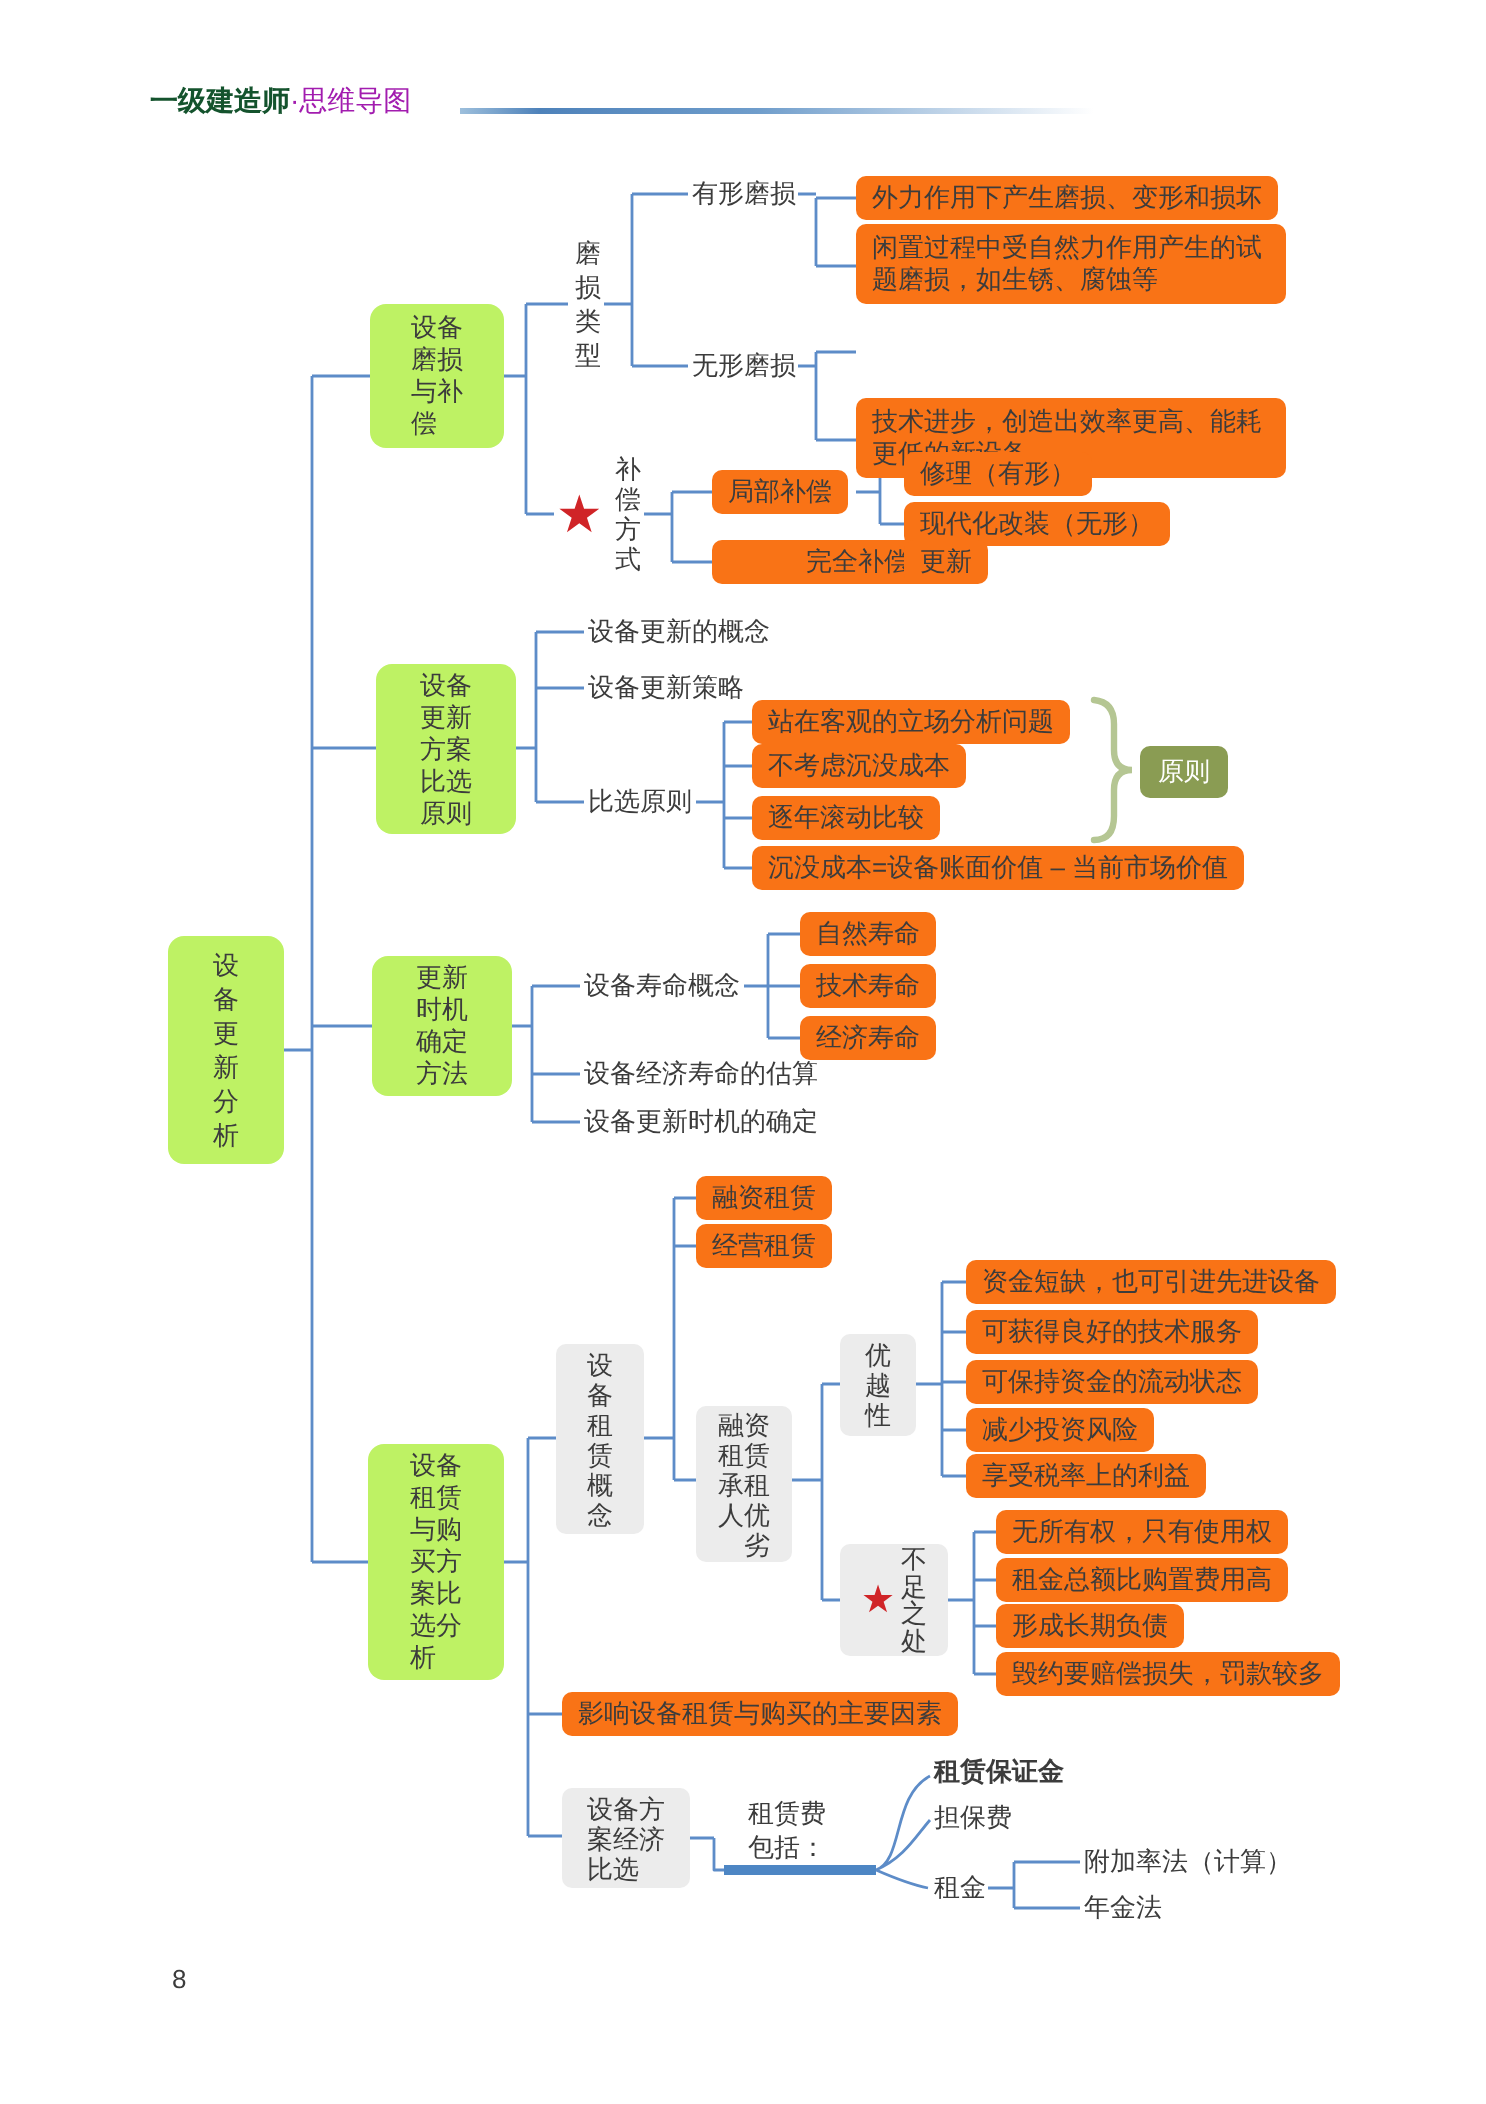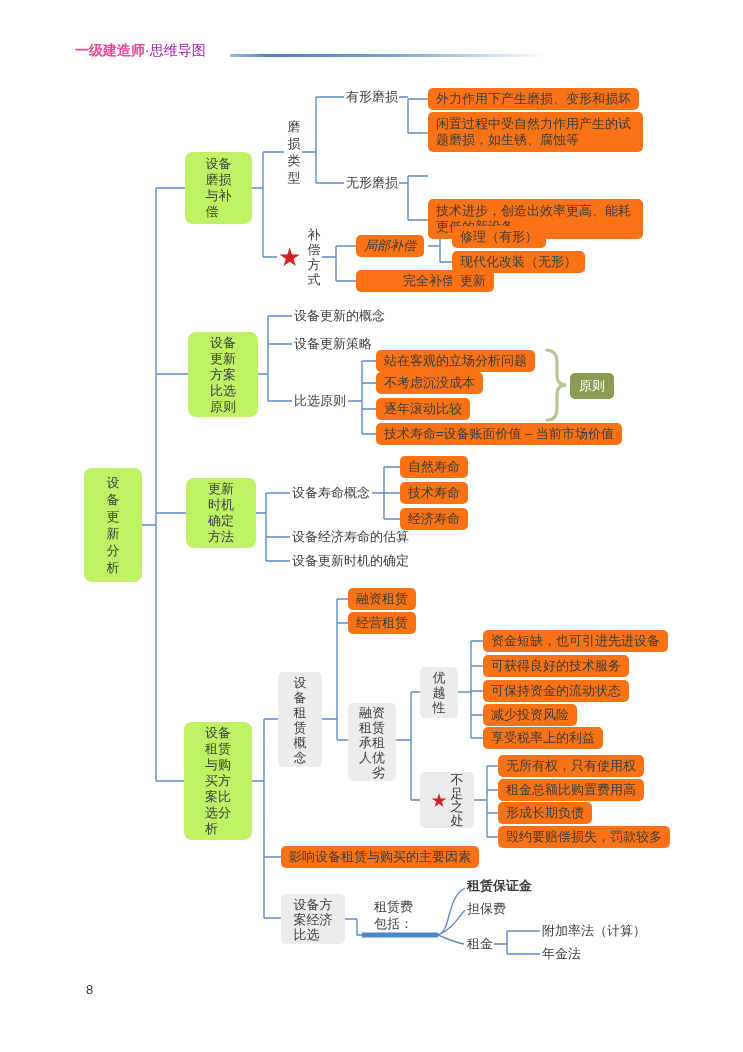--- a/index.html
+++ b/index.html
@@ -8,21 +8,21 @@
   svg.links{position:absolute;left:0;top:0;z-index:1;}
   .node{position:absolute;z-index:2;font-size:13px;line-height:16px;white-space:pre-line;}
   .blue-box{background:#bef264;border-radius:8px;display:flex;align-items:center;justify-content:center;text-align:left;}
   .gray-box{background:#f97316;border-radius:5px;padding:3px 8px;width:max-content;}
   .gray-vbox{background:#ececec;border-radius:5px;display:flex;align-items:center;justify-content:center;}
   .txt{width:max-content;}
   .txt-v{text-align:center;}
   .leaf-wide{width:199px;padding:4px 8px;}
   .star{color:#d02427;z-index:3;line-height:1;}
   .header{position:absolute;left:75px;top:42px;font-size:14px;z-index:2;}
-  .header .brand{font-weight:bold;color:#ec4899;}
+  .header .brand{font-weight:bold;color:#14532d;}
   .header .rest{color:#a21caf;}
   .header-line{position:absolute;left:230px;top:54px;width:330px;height:3px;z-index:2;
      background:linear-gradient(to right,#9dbfdc 0%,#4e82ba 12%,#6f9dcb 45%,rgba(255,255,255,0) 96%);}
   .pagenum{position:absolute;left:86px;top:982px;font-size:13px;color:#3c3c3c;z-index:2;}
   .olive-box{background:#8a9c53;color:#ffffff;border-radius:5px;display:flex;align-items:center;justify-content:center;}
 </style>
 </head>
 <body>
 
 <div class="page">
@@ -77,38 +77,38 @@
   <div class="node txt" style="left:346px;top:89px;">有形磨损</div>
   <div class="node gray-box" style="left:428px;top:88px;">外力作用下产生磨损、变形和损坏</div>
   <div class="node gray-box leaf-wide" style="left:428px;top:112px;">闲置过程中受自然力作用产生的试题磨损，如生锈、腐蚀等</div>
   <div class="node txt" style="left:346px;top:175px;">无形磨损</div>
   <div class="node gray-box leaf-wide" style="left:428px;top:199px;">技术进步，创造出效率更高、能耗更低的新设备</div>
   <div class="node star" style="left:278px;top:244px;font-size:26px;">★</div>
   <div class="node txt-v" style="left:306px;top:227px;width:16px;line-height:15px;">补
 偿
 方
 式</div>
-  <div class="node gray-box" style="left:356px;top:235px;font-style:italic;">局部补偿</div>
+  <div class="node gray-box" style="left:356px;top:235px;">局部补偿</div>
   <div class="node gray-box" style="left:452px;top:226px;">修理（有形）</div>
   <div class="node gray-box" style="left:452px;top:251px;">现代化改装（无形）</div>
   <div class="node gray-box" style="left:356px;top:270px;padding-left:47px;">完全补偿</div>
   <div class="node gray-box" style="left:452px;top:270px;">更新</div>
 
   <div class="node blue-box" style="left:188px;top:332px;width:70px;height:85px;">设备
 更新
 方案
 比选
 原则</div>
   <div class="node txt" style="left:294px;top:308px;">设备更新的概念</div>
   <div class="node txt" style="left:294px;top:336px;">设备更新策略</div>
   <div class="node txt" style="left:294px;top:393px;">比选原则</div>
   <div class="node gray-box" style="left:376px;top:350px;">站在客观的立场分析问题</div>
   <div class="node gray-box" style="left:376px;top:372px;">不考虑沉没成本</div>
   <div class="node gray-box" style="left:376px;top:398px;">逐年滚动比较</div>
-  <div class="node gray-box" style="left:376px;top:423px;">技术寿命=设备账面价值 – 当前市场价值</div>
+  <div class="node gray-box" style="left:376px;top:423px;">沉没成本=设备账面价值 – 当前市场价值</div>
   <div class="node olive-box" style="left:570px;top:373px;width:44px;height:26px;">原则</div>
 
   <div class="node blue-box" style="left:186px;top:478px;width:70px;height:70px;">更新
 时机
 确定
 方法</div>
   <div class="node txt" style="left:292px;top:485px;">设备寿命概念</div>
   <div class="node gray-box" style="left:400px;top:456px;">自然寿命</div>
   <div class="node gray-box" style="left:400px;top:482px;">技术寿命</div>
   <div class="node gray-box" style="left:400px;top:508px;">经济寿命</div>

